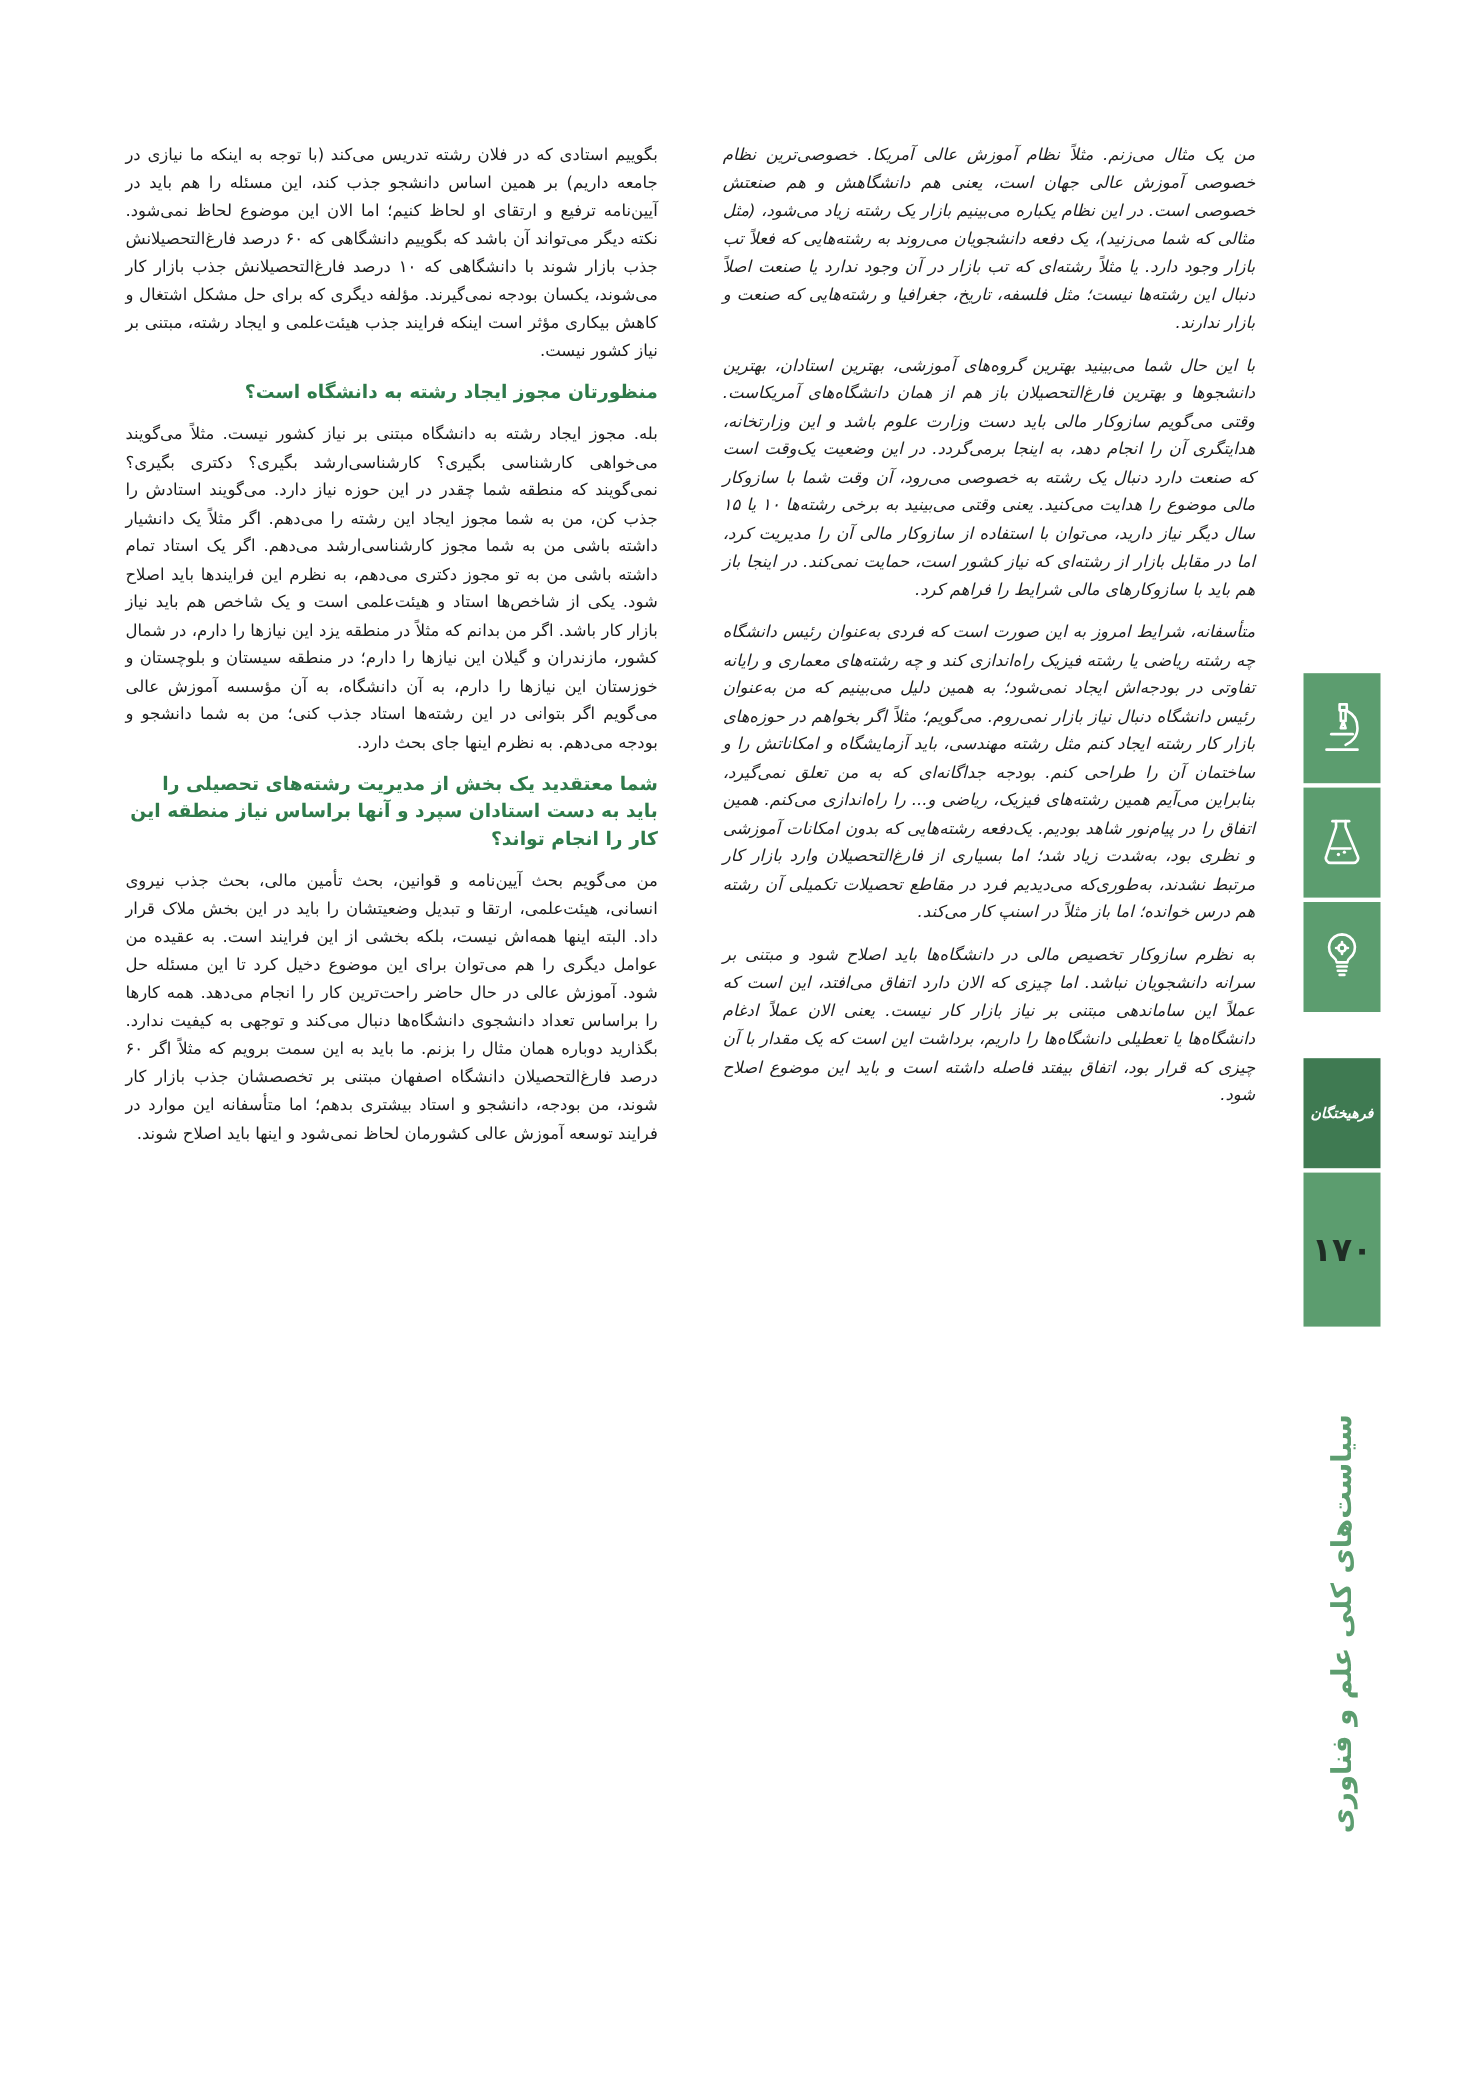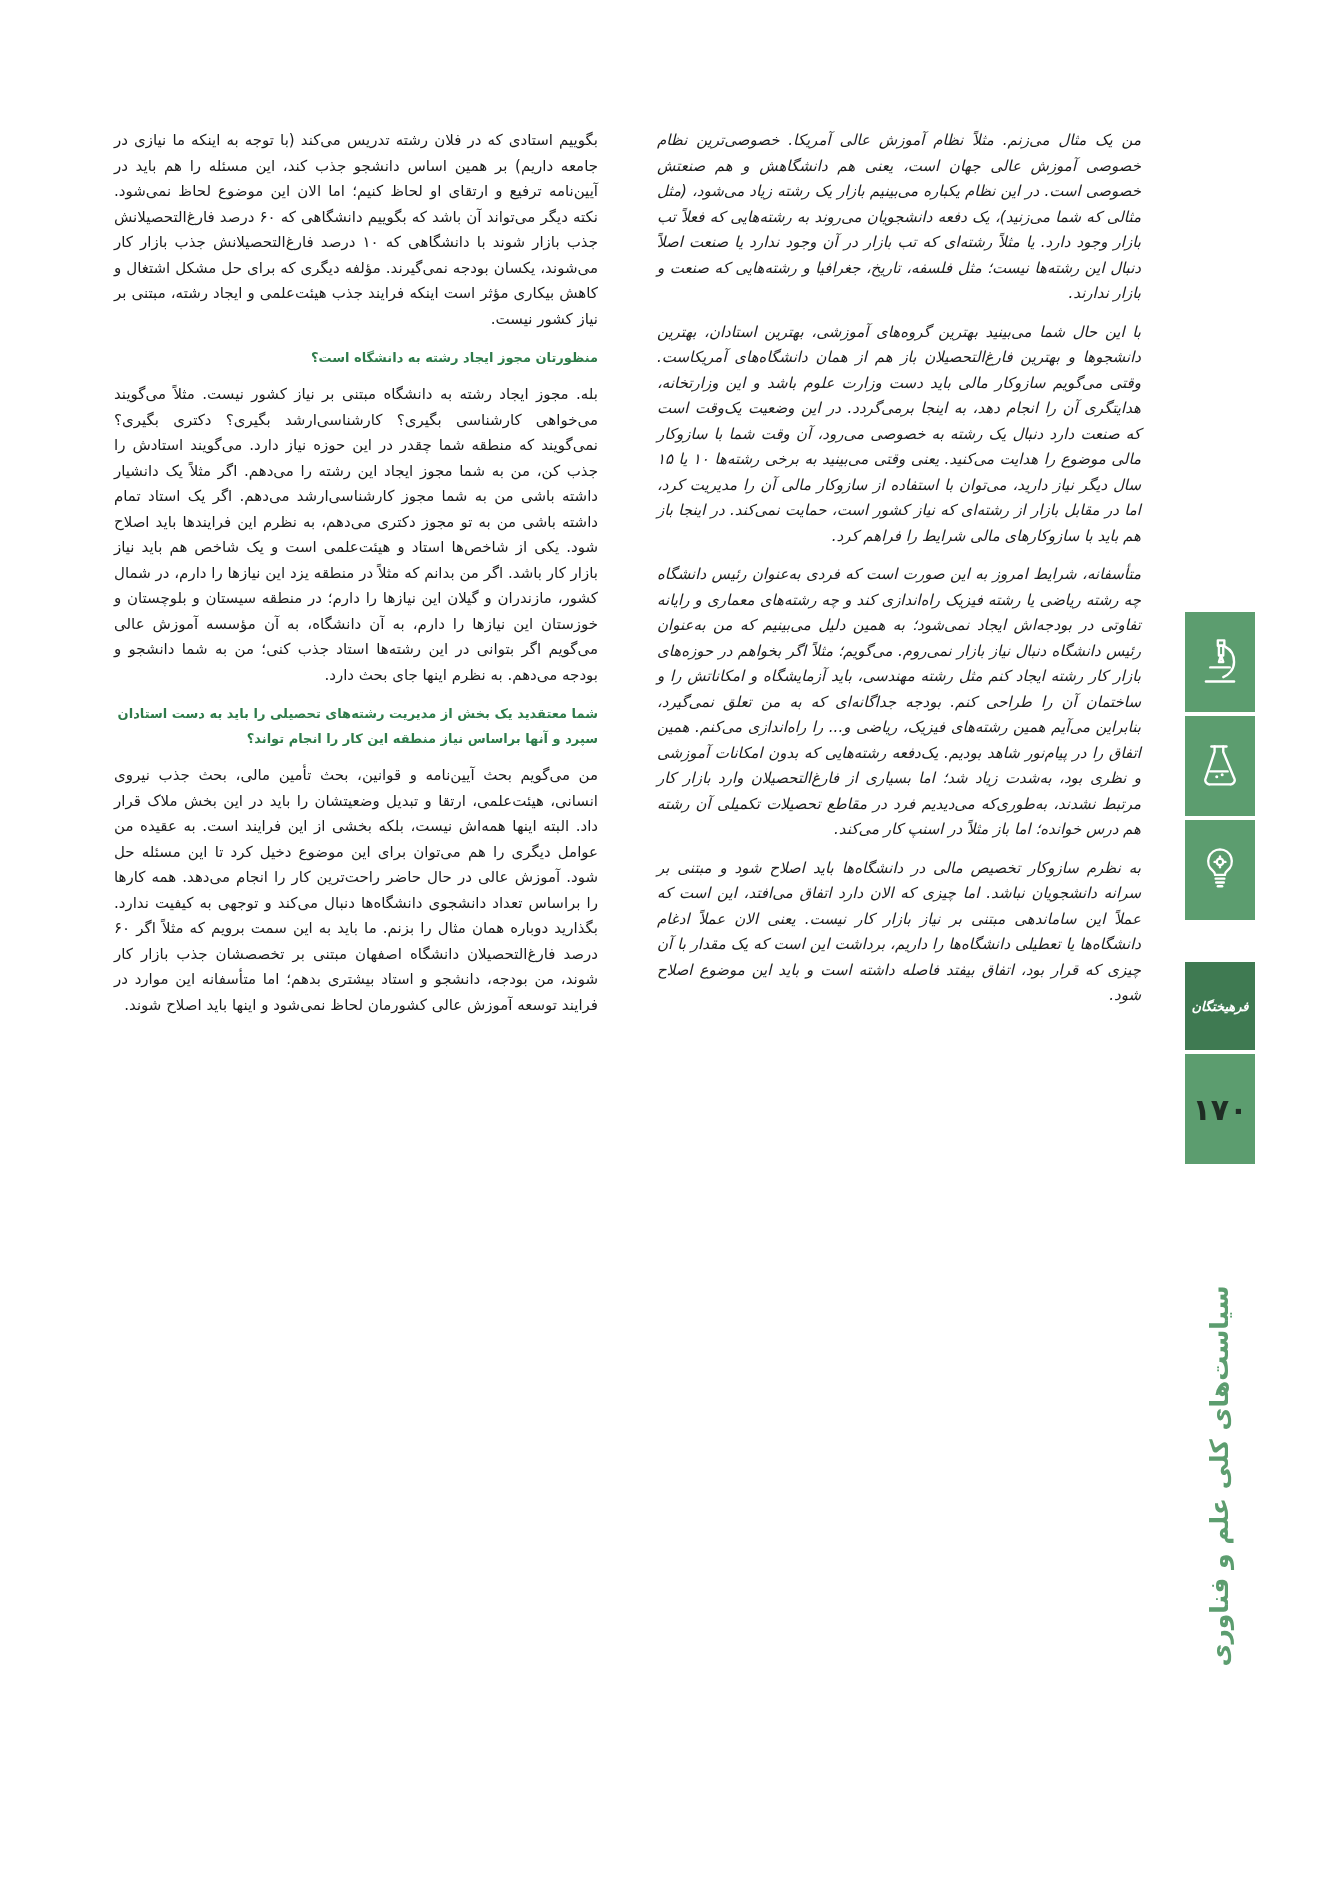--- a/index.html
+++ b/index.html
@@ -24,21 +24,21 @@
     direction: rtl;
     text-align: justify;
     font-size: 15px;
     line-height: 25.5px;
     color: #1c1c1c;
   }
   .col-right { left: 657px; font-style: italic; }
   .col-left  { left: 114px; }
   .col p { margin: 0 0 13px 0; }
   .q {
-    font-size: 13px;
+    font-size: 17px;
     font-weight: bold;
     color: #2f7a4a;
     line-height: 25px;
     margin: 12px 0 12px 0;
     text-align: right;
   }
 
   
   .sidebar {
     position: absolute;
@@ -51,37 +51,37 @@
     height: 100px;
     background: #5c9d6f;
     margin-bottom: 4px;
     display: flex;
     align-items: center;
     justify-content: center;
   }
   .icon-block svg { display: block; }
   .logo-block {
     width: 70px;
-    height: 88px;
+    height: 100px;
     background: #3f7a52;
     margin-top: 42px;
     margin-bottom: 4px;
     display: flex;
     align-items: center;
     justify-content: center;
     color: #ffffff;
     font-weight: bold;
     font-size: 13px;
     direction: rtl;
     text-align: center;
     font-style: italic;
   }
   .page-number-block {
     width: 70px;
-    height: 110px;
+    height: 140px;
     background: #5c9d6f;
     display: flex;
     align-items: center;
     justify-content: center;
     font-size: 30px;
     font-weight: bold;
     color: #1f2d24;
   }
 
   .vtitle-wrap {

